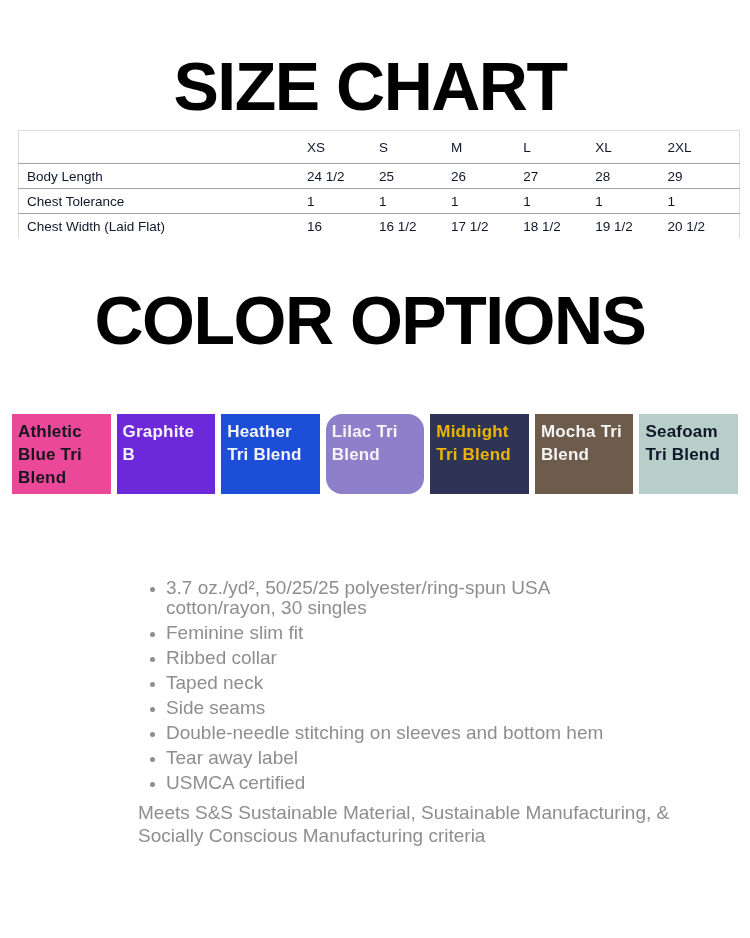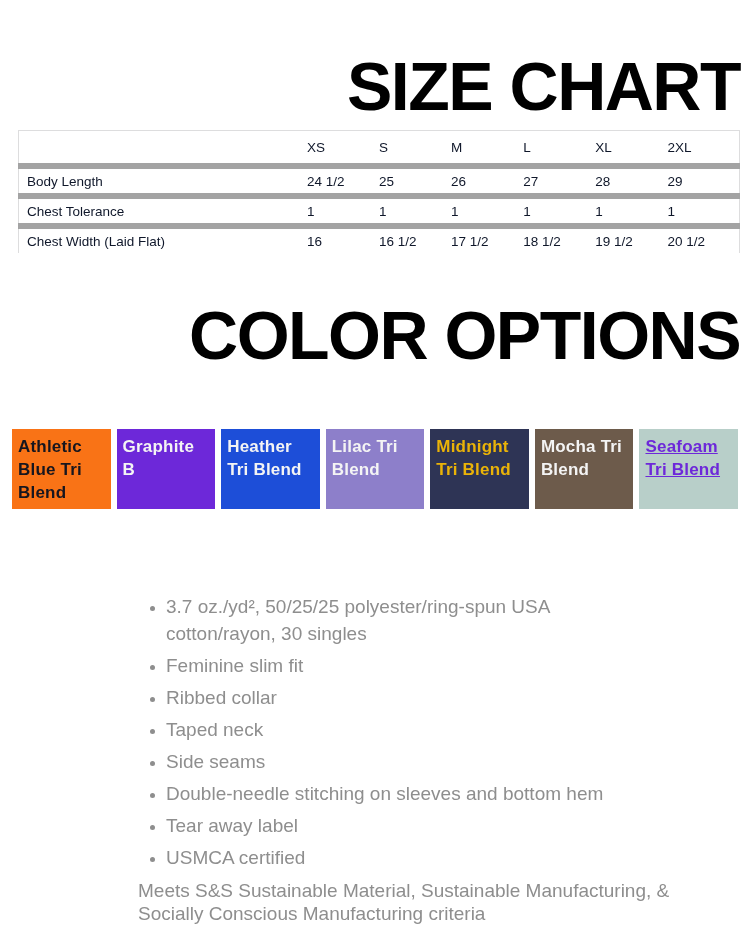--- a/index.html
+++ b/index.html
@@ -11,21 +11,21 @@
   }
   .page { position: relative; width: 750px; height: 938px; }
 
   
   .section-title {
     font-size: 68px;
     font-weight: bold;
     line-height: 1;
     letter-spacing: -1.5px;
     color: #000;
-    text-align: right;
+    text-align: center;
     margin: 0 10px 0 0;
   }
   .size-title  { padding-top: 52px; margin-bottom: 10px; }
   .color-title { margin-top: 48px; }
 
   
   .size-table {
     width: 722px;
     margin: 0 10px 0 18px;
     border-collapse: collapse;
@@ -34,21 +34,21 @@
     border: 1px solid #ddddde;
     border-bottom: none;
   }
   .size-table th, .size-table td {
     text-align: left;
     font-weight: normal;
     padding: 0;
   }
   .size-table thead th { height: 32px; }
   .size-table tbody td { height: 24px; }
-  .size-table tbody tr { border-top: 6px solid #a3a3a3; }
+  .size-table tbody tr { border-top: 1px solid #a3a3a3; }
   .size-table .label-col { width: 40%; padding-left: 8px; }
   .size-table .val-col { width: 10%; }
 
   
   .swatch-row {
     display: flex;
     gap: 6px;
     margin: 60px 12px 0 12px;
   }
   .swatch {
@@ -69,21 +69,21 @@
     color: #8e8e8e;
     font-size: 19px;
   }
   .feature-list {
     margin: 0 0 0 148px;
     padding: 0 0 0 18px;
     width: 448px;
     list-style: disc;
   }
   .feature-list li {
-    line-height: 27px;
+    line-height: 20px;
     margin-bottom: 5px;
   }
   .feature-list li::marker { color: #8e8e8e; font-size: 15px; }
   .footnote {
     margin: 8px 0 0 138px;
     width: 545px;
     line-height: 23px;
   }
 </style>
 </head>
@@ -132,39 +132,39 @@
         <td class="val-col">18 1/2</td>
         <td class="val-col">19 1/2</td>
         <td class="val-col">20 1/2</td>
       </tr>
     </tbody>
   </table>
 
   <h1 class="section-title color-title">COLOR OPTIONS</h1>
 
   <div class="swatch-row">
-    <div class="swatch" style="background: #f97316; color: rgb(22, 22, 31);">
+    <div class="swatch" style="background: #ec4899; color: rgb(22, 22, 31);">
       <span>Athletic Blue Tri Blend</span>
     </div>
     <div class="swatch" style="background: #6d28d9; color: rgb(244, 244, 244);">
       <span>Graphite B</span>
     </div>
     <div class="swatch" style="background: #1d4ed8; color: rgb(244, 244, 244);">
       <span>Heather Tri Blend</span>
     </div>
-    <div class="swatch" style="background: rgb(141, 127, 202); color: rgb(244, 244, 244);">
+    <div class="swatch" style="background: rgb(141, 127, 202); color: rgb(244, 244, 244); border-radius: 16px;">
       <span>Lilac Tri Blend</span>
     </div>
     <div class="swatch" style="background: rgb(46, 52, 85); color: #eab308;">
       <span>Midnight Tri Blend</span>
     </div>
     <div class="swatch" style="background: rgb(109, 91, 75); color: rgb(244, 244, 244);">
       <span>Mocha Tri Blend</span>
     </div>
-    <div class="swatch" style="background: rgb(184, 207, 201); color: #6d28d9; text-decoration: underline;">
+    <div class="swatch" style="background: rgb(184, 207, 201); color: #0f172a;">
       <span>Seafoam Tri Blend</span>
     </div>
   </div>
 
   <div class="features">
     <ul class="feature-list">
       <li>3.7 oz./yd², 50/25/25 polyester/ring-spun USA cotton/rayon, 30 singles</li>
       <li>Feminine slim fit</li>
       <li>Ribbed collar</li>
       <li>Taped neck</li>

